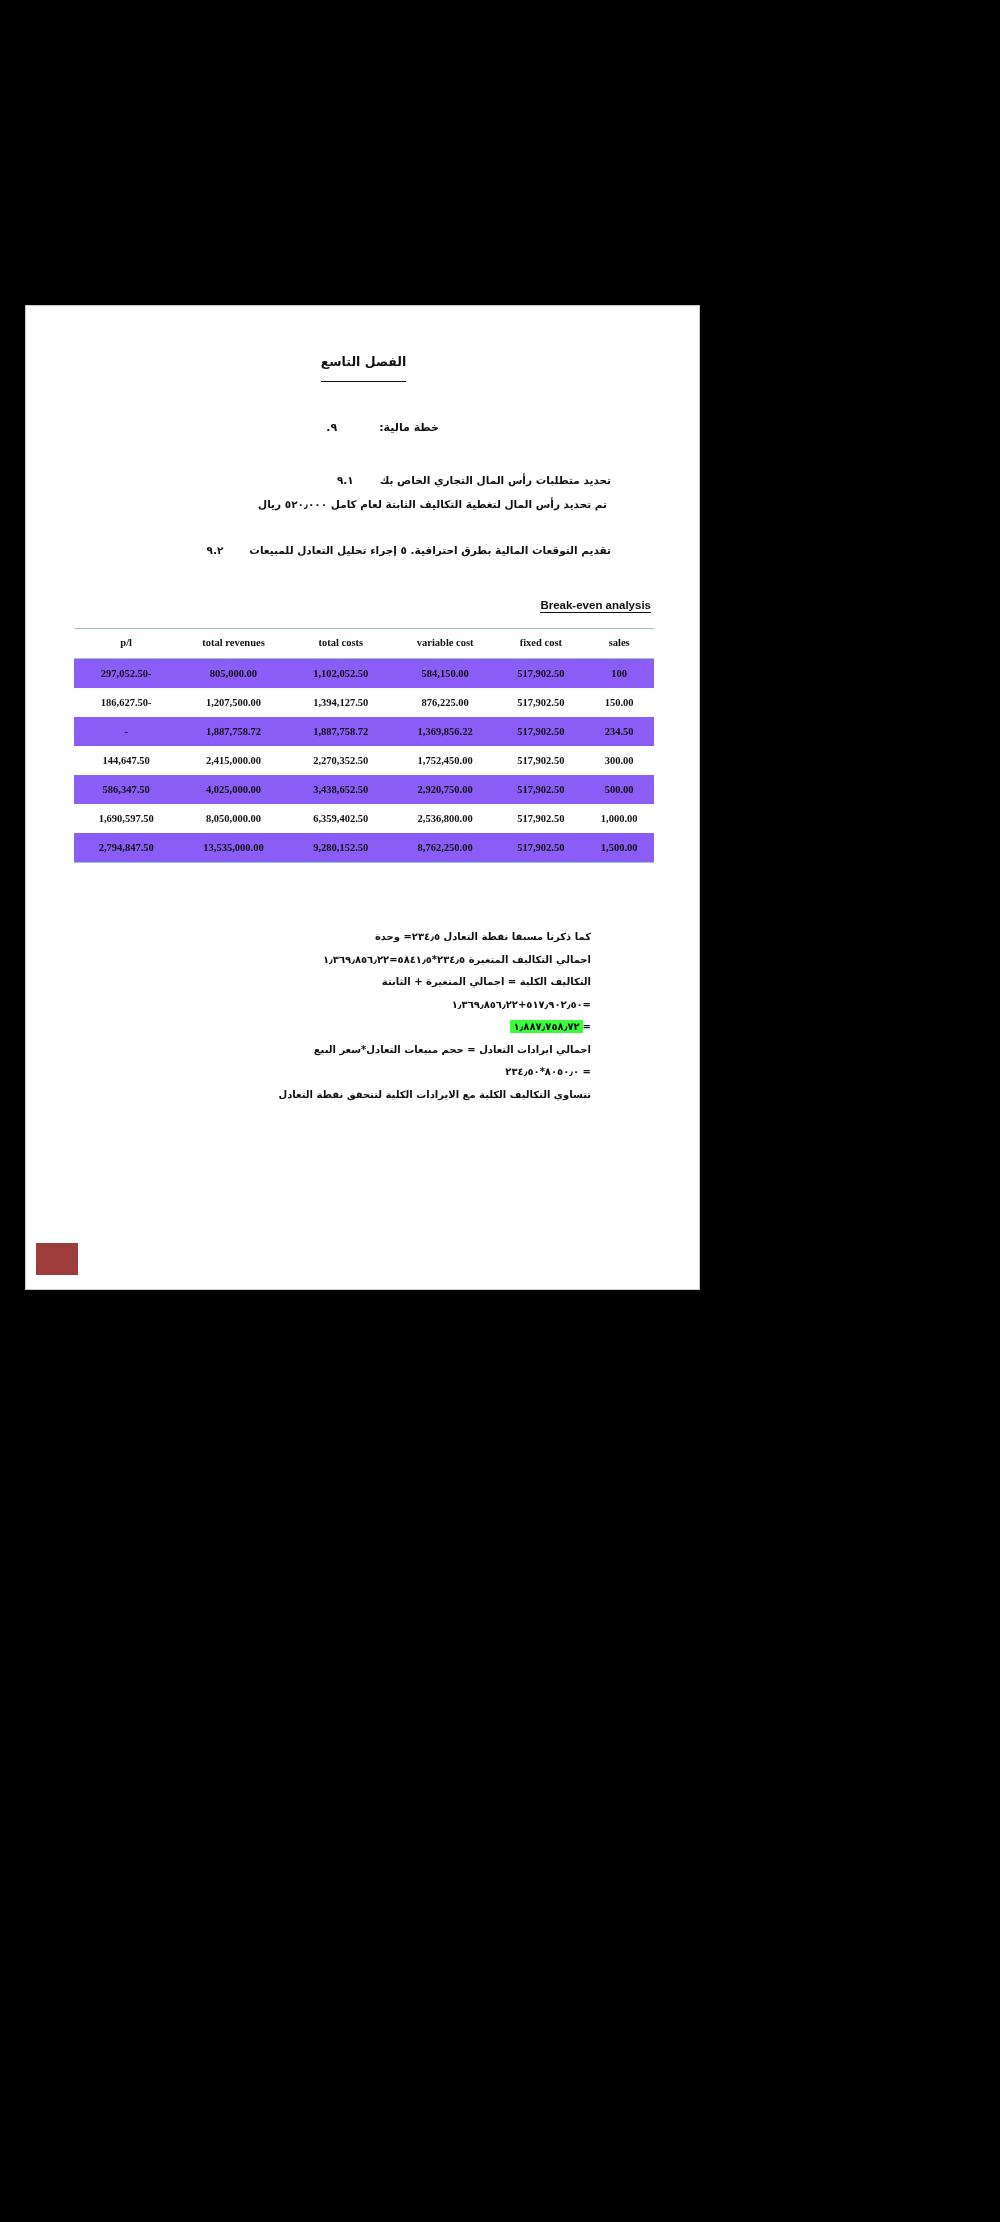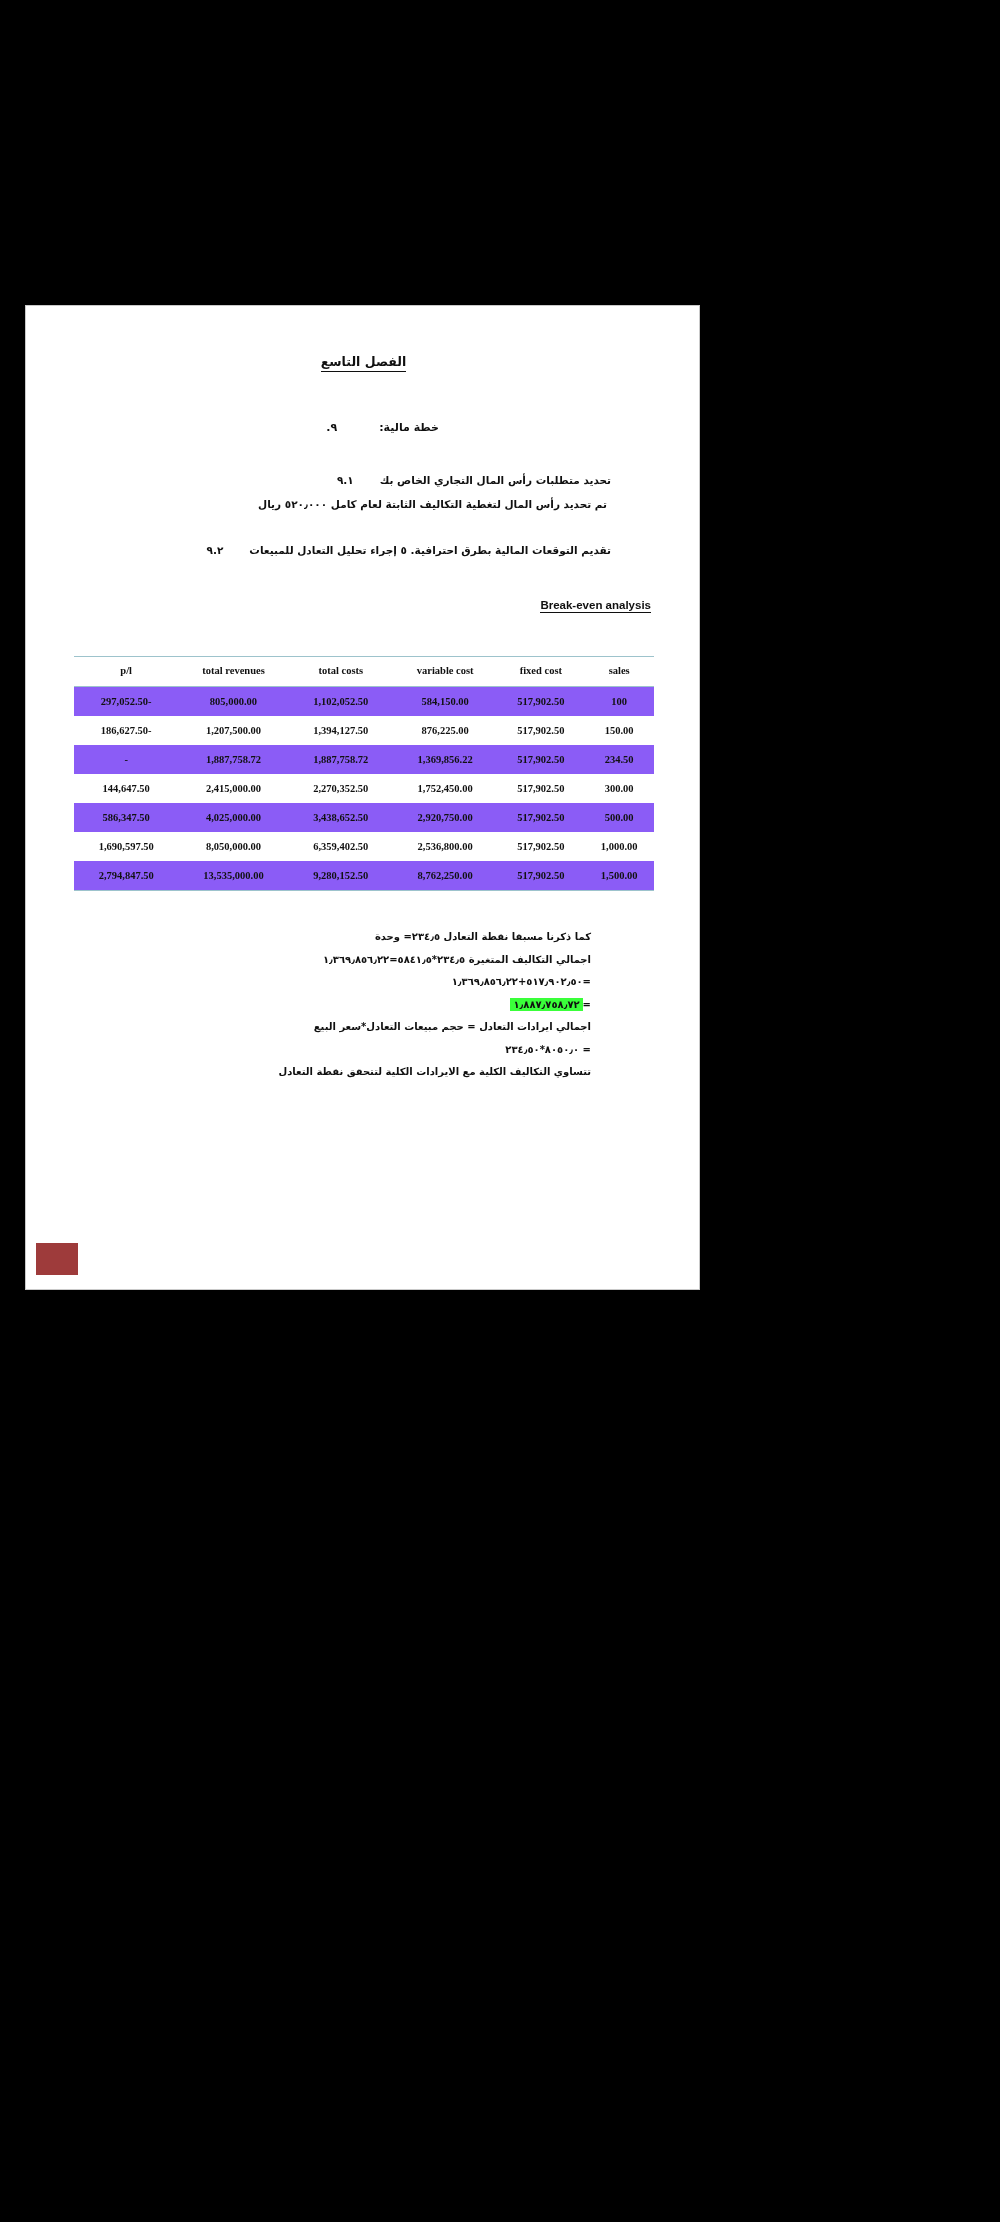--- a/index.html
+++ b/index.html
@@ -62,21 +62,21 @@
     left: 0;
     width: 675px;
     text-align: center;
     font-size: 12.5px;
     font-weight: bold;
     color: #101010;
     font-family: "DejaVu Sans", "Liberation Sans", sans-serif;
   }
   .chapter-title span {
     border-bottom: 1.6px solid #101010;
-    padding-bottom: 2px;
+    padding-bottom: 12px;
   }
 
   .sec-heading {
     position: absolute;
     top: 115px;
     right: 260px;
     font-size: 11px;
     display: flex;
     flex-direction: row;
     gap: 42px;
@@ -131,21 +131,20 @@
     left: 48px;
     width: 580px;
   }
   table.be {
     border-collapse: collapse;
     width: 580px;
     font-family: "Liberation Serif", "DejaVu Serif", serif;
     font-size: 10.5px;
     font-weight: bold;
     color: #111;
-    margin-top: 28px;
   }
   table.be thead th {
     padding: 8px 6px 9px 6px;
     text-align: center;
     font-weight: bold;
     border-top: 1.6px solid #9dc3cc;
     border-bottom: 1.3px solid #9dc3cc;
     line-height: 1.18;
     background: #ffffff;
   }
@@ -285,20 +284,21 @@
               <td style="width: 15%;">517,902.50</td>
               <td style="width: 12%;">1,500.00</td>
             </tr>
           </tbody>
       </table>
     </div>
 
     <div class="calc">
       <span class="line">كما ذكرنا مسبقا نقطة التعادل ٢٣٤٫٥= وحدة</span>
       <span class="line">اجمالي التكاليف المتغيرة ٢٣٤٫٥*٥٨٤١٫٥=١٫٣٦٩٫٨٥٦٫٢٢</span>
+      <span class="line">التكاليف الكلية = اجمالي المتغيرة + الثابتة</span>
       <span class="line">=٥١٧٫٩٠٢٫٥٠+١٫٣٦٩٫٨٥٦٫٢٢</span>
       <span class="line"><span>=</span><span class="hl">١٫٨٨٧٫٧٥٨٫٧٢</span></span>
       <span class="line">اجمالي ايرادات التعادل = حجم مبيعات التعادل*سعر البيع</span>
       <span class="line">= ٨٠٥٠٫٠*٢٣٤٫٥٠</span>
       <span class="line">تتساوي التكاليف الكلية مع الايرادات الكلية لتتحقق نقطة التعادل</span>
     </div>
 
     <div class="corner-block"></div>
 
   </div>

